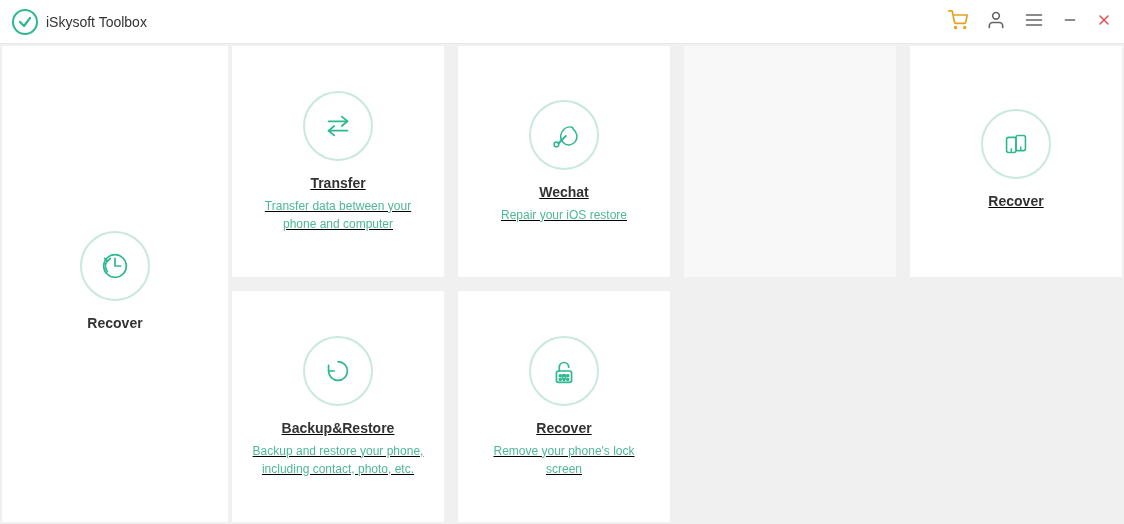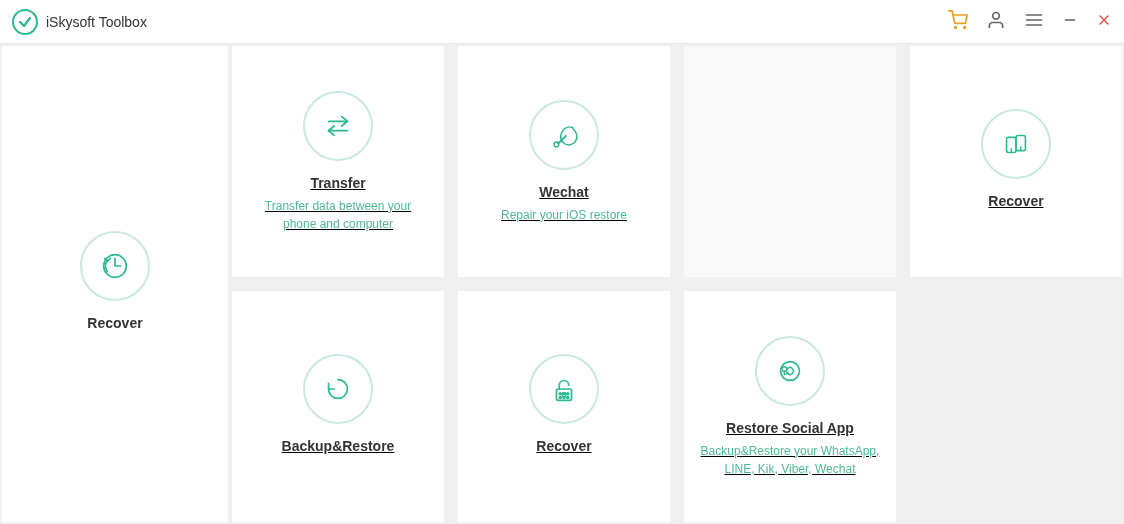--- a/index.html
+++ b/index.html
@@ -239,47 +239,37 @@
     </div>
 
     <div class="card">
       <div class="icon-circle">
         <svg viewBox="0 0 36 36">
           <path d="M18 8 A10 10 0 1 1 8 18" stroke="#2db892" stroke-width="1.8" fill="none" stroke-linecap="round"></path>
           <polyline points="8,12 8,18 14,18" stroke="#2db892" stroke-width="1.8" fill="none" stroke-linecap="round" stroke-linejoin="round"></polyline>
         </svg>
       </div>
       <div class="card-title">Backup&amp;Restore</div>
+      <div class="card-desc">Backup and restore your phone, including contact, photo, etc.</div>
     </div>
 
     <div class="card">
       <div class="icon-circle">
         <svg viewBox="0 0 36 36">
           <rect x="10" y="18" width="16" height="12" rx="2" stroke="#2db892" stroke-width="1.8" fill="none"></rect>
           <path d="M13 18 V14 A5 5 0 0 1 23 14" stroke="#2db892" stroke-width="1.8" fill="none" stroke-linecap="round"></path>
           <rect x="16" y="22" width="4" height="4" rx="1" stroke="#2db892" stroke-width="1.4" fill="none"></rect>
 
           <circle cx="14" cy="23" r="1" fill="#2db892"></circle>
           <circle cx="18" cy="23" r="1" fill="#2db892"></circle>
           <circle cx="22" cy="23" r="1" fill="#2db892"></circle>
           <circle cx="14" cy="27" r="1" fill="#2db892"></circle>
           <circle cx="18" cy="27" r="1" fill="#2db892"></circle>
           <circle cx="22" cy="27" r="1" fill="#2db892"></circle>
         </svg>
       </div>
       <div class="card-title">Recover</div>
-    </div>
-
-    <div class="card">
-      <div class="icon-circle">
-        <svg viewBox="0 0 36 36">
-          <circle cx="18" cy="18" r="10" stroke="#2db892" stroke-width="1.8" fill="none"></circle>
-          <path d="M14 18 Q18 10 22 18 Q18 26 14 18 Z" stroke="#2db892" stroke-width="1.6" fill="none"></path>
-          <circle cx="12" cy="16" r="2.5" stroke="#2db892" stroke-width="1.4" fill="none"></circle>
-          <polyline points="12,18 12,22 16,20" stroke="#2db892" stroke-width="1.4" fill="none" stroke-linecap="round" stroke-linejoin="round"></polyline>
-        </svg>
-      </div>
-      <div class="card-title">Restore Social App</div>
-      <div class="card-desc">Backup&amp;Restore your WhatsApp, LINE, Kik, Viber, Wechat</div>
-    </div>
+      <div class="card-desc">Remove your phone's lock screen</div>
+    </div>
+
 
   </div>
 </div>
 
 </body></html>

